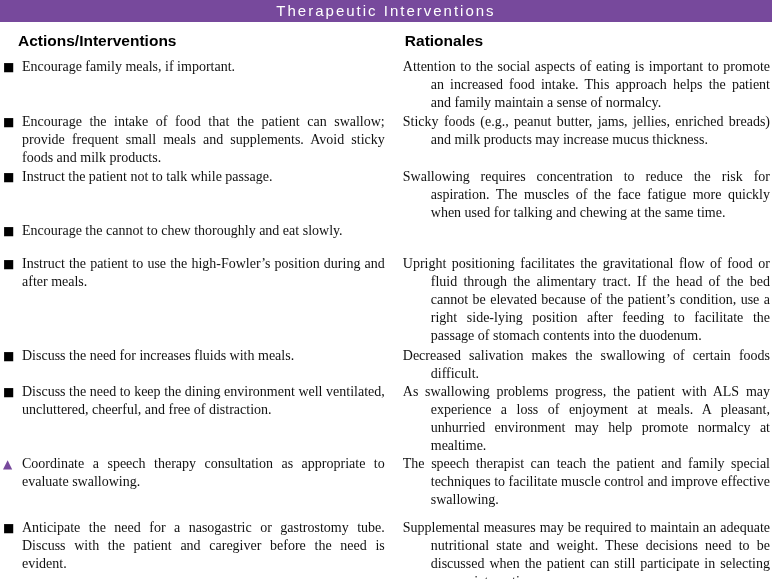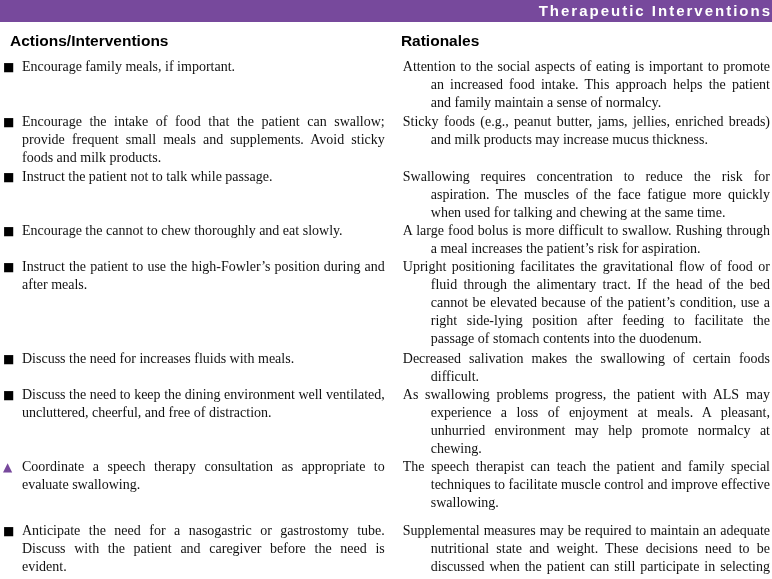--- a/index.html
+++ b/index.html
@@ -15,31 +15,31 @@
     color: #111111;
   }
   .page {
     width: 772px;
     height: 579px;
     position: relative;
   }
   .title-bar {
     height: 22px;
     line-height: 22px;
-    text-align: right;
+    text-align: center;
     font-family: "Liberation Sans", sans-serif;
-    font-weight: bold;
+    font-weight: normal;
     font-size: 15px;
     letter-spacing: 2px;
     color: #ffffff;
     background: #77499C;
   }
   .col-headers {
     display: flex;
-    margin: 10px 2px 8px 10px;
+    margin: 10px 2px 8px 18px;
     font-family: "Liberation Sans", sans-serif;
     font-weight: bold;
     font-size: 15.5px;
     color: #000000;
   }
   .col-headers .left-head  { width: 390px; }
   .col-headers .right-head { width: 374px; margin-left: 6px; }
   .table-body { margin: 0 2px; }
   .row {
     display: flex;
@@ -123,23 +123,20 @@
     <div class="rationale-cell">
       <span class="rationale-text">Swallowing requires concentration to reduce the risk for aspiration. The muscles of the face fatigue more quickly when used for talking and chewing at the same time.</span>
     </div>
   </div>
 
   <div class="row">
     <div class="action-cell">
       <span class="bullet" style="color: rgb(0, 0, 0);">■</span>
       <span class="action-text">Encourage the cannot to chew thoroughly and eat slowly.</span>
     </div>
-    <div class="rationale-cell">
-      <span class="rationale-text">A large food bolus is more difficult to swallow. Rushing through a meal increases the patient’s risk for aspiration.</span>
-    </div>
   </div>
 
   <div class="row">
     <div class="action-cell">
       <span class="bullet" style="color: rgb(0, 0, 0);">■</span>
       <span class="action-text">Instruct the patient to use the high-Fowler’s position during and after meals.</span>
     </div>
     <div class="rationale-cell">
       <span class="rationale-text">Upright positioning facilitates the gravitational flow of food or fluid through the alimentary tract. If the head of the bed cannot be elevated because of the patient’s condition, use a right side-lying position after feeding to facilitate the passage of stomach contents into the duodenum.</span>
     </div>
@@ -154,21 +151,21 @@
       <span class="rationale-text">Decreased salivation makes the swallowing of certain foods difficult.</span>
     </div>
   </div>
 
   <div class="row">
     <div class="action-cell">
       <span class="bullet" style="color: rgb(0, 0, 0);">■</span>
       <span class="action-text">Discuss the need to keep the dining environment well ventilated, uncluttered, cheerful, and free of distraction.</span>
     </div>
     <div class="rationale-cell">
-      <span class="rationale-text">As swallowing problems progress, the patient with ALS may experience a loss of enjoyment at meals. A pleasant, unhurried environment may help promote normalcy at chewing.</span>
+      <span class="rationale-text">As swallowing problems progress, the patient with ALS may experience a loss of enjoyment at meals. A pleasant, unhurried environment may help promote normalcy at mealtime.</span>
     </div>
   </div>
 
   <div class="row">
     <div class="action-cell">
       <span class="bullet" style="color: rgb(119, 73, 156);">▲</span>
       <span class="action-text">Coordinate a speech therapy consultation as appropriate to evaluate swallowing.</span>
     </div>
     <div class="rationale-cell">
       <span class="rationale-text">The speech therapist can teach the patient and family special techniques to facilitate muscle control and improve effective swallowing.</span>

